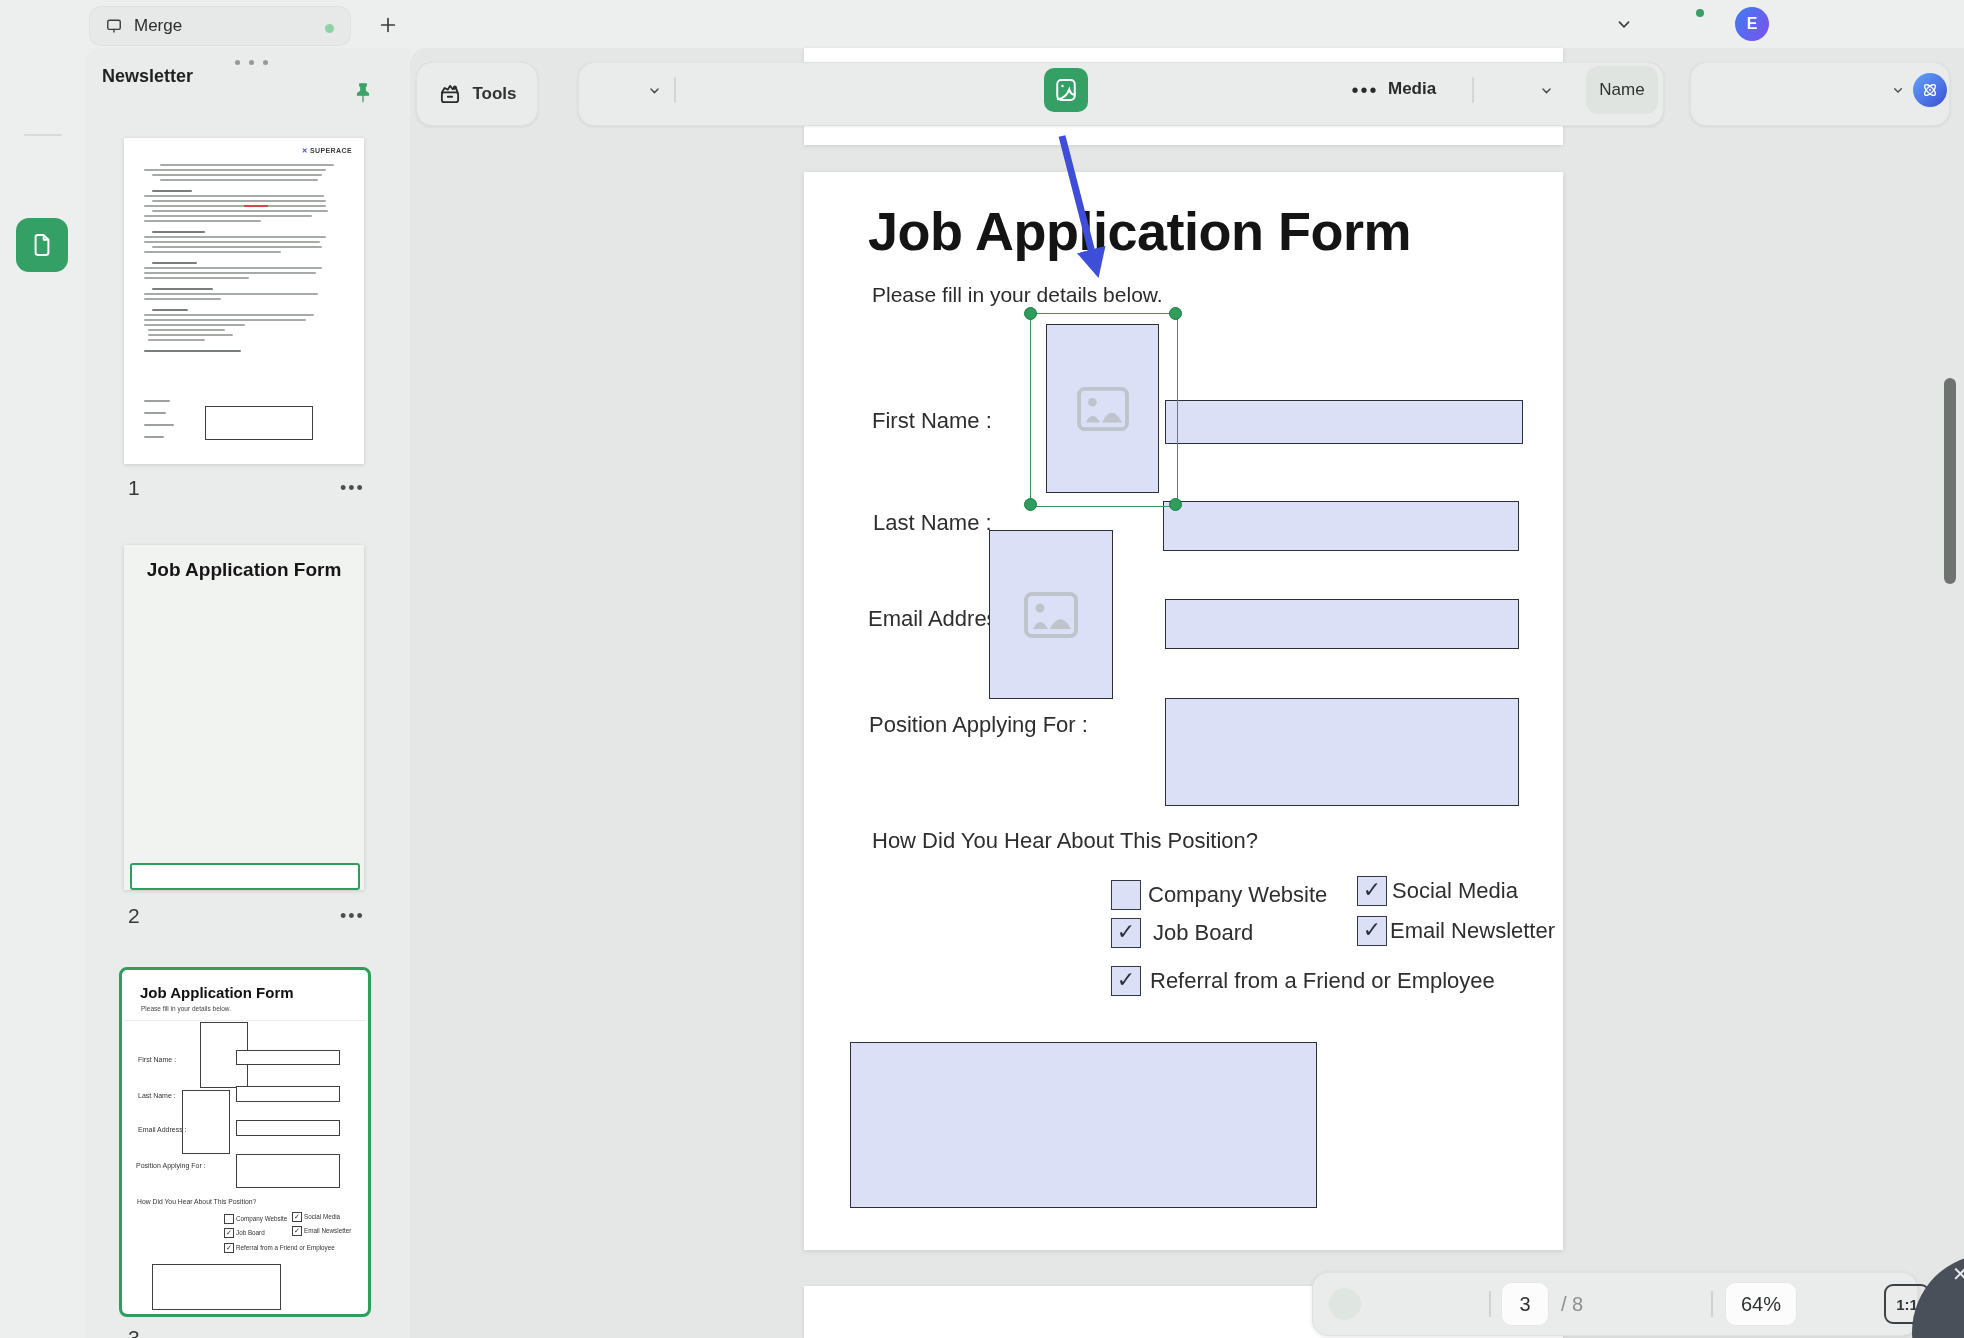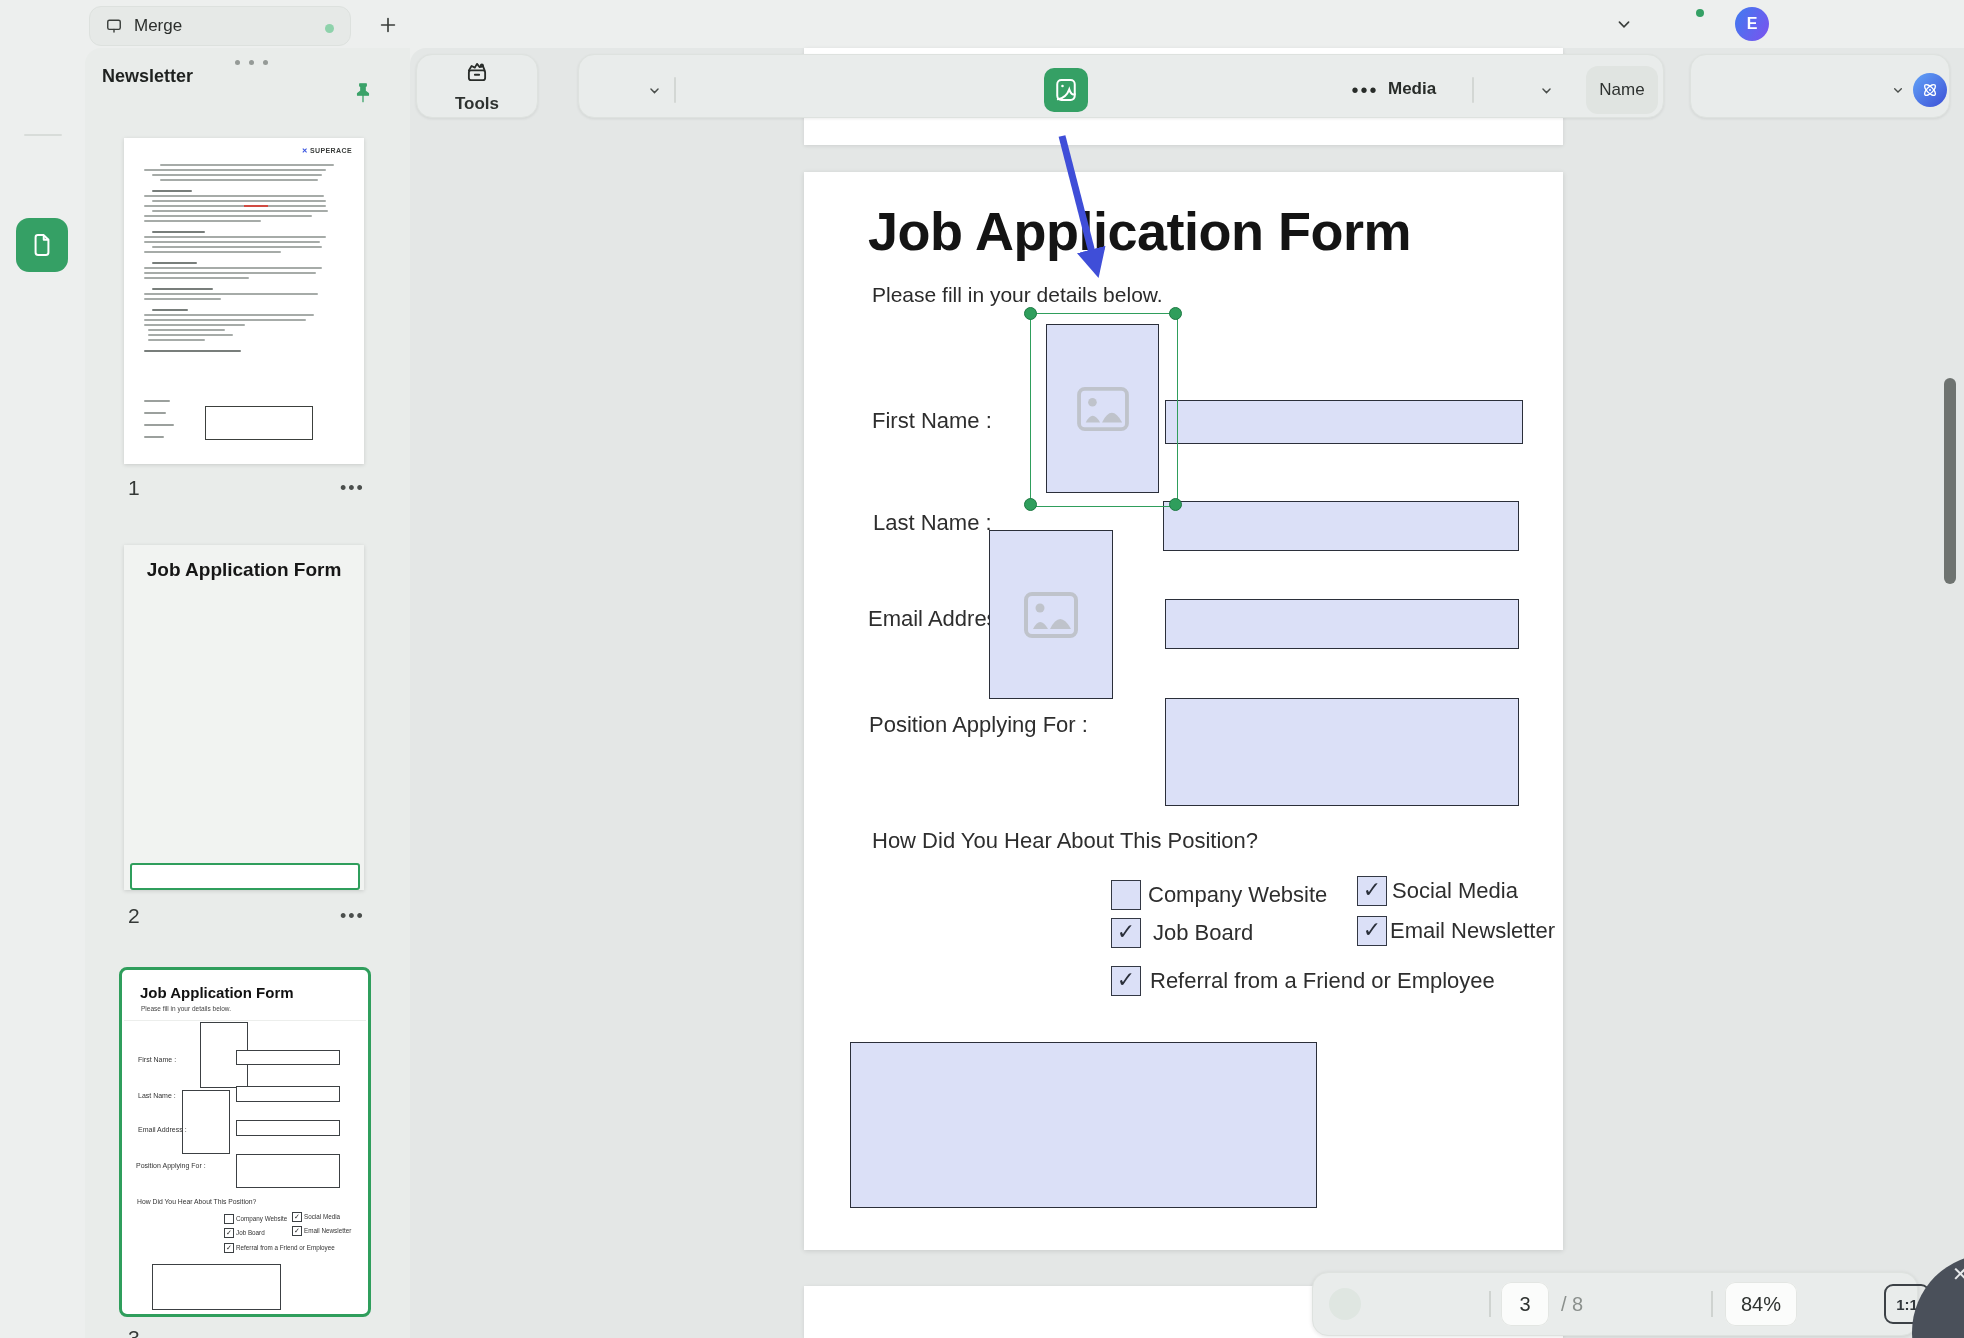--- a/index.html
+++ b/index.html
@@ -75,21 +75,21 @@
   .sel{position:absolute;border:1.6px solid #2f9e5c;}
   .hdl{position:absolute;width:13px;height:13px;border-radius:50%;background:#2f9e5c;border:1.5px solid #1d7a43;box-sizing:border-box;}
   .cb{position:absolute;width:30px;height:30px;background:#dbe0f7;border:1.8px solid #333844;box-sizing:border-box;text-align:center;}
   .cb .tick{visibility:hidden;font-size:22px;line-height:26px;color:#2a2f3a;}
   .cb.checked .tick{visibility:visible;}
   .cb-label{position:absolute;font-size:22px;color:#2e2e2e;white-space:nowrap;}
   .bigrect{position:absolute;left:850px;top:1042px;width:467px;height:166px;background:#dbe0f7;border:1.6px solid #2b2f3a;box-sizing:border-box;}
   .scrollthumb{position:absolute;left:1944px;top:378px;width:12px;height:206px;border-radius:6px;background:#6e7370;}
 
   
-  .island{position:absolute;top:54px;height:64px;background:#e9eceb;border:1px solid #dee2df;border-radius:16px;box-shadow:0 1px 3px rgba(0,0,0,.08);box-sizing:border-box;flex-direction:column;}
+  .island{position:absolute;top:62px;height:64px;background:#e9eceb;border:1px solid #dee2df;border-radius:16px;box-shadow:0 1px 3px rgba(0,0,0,.08);box-sizing:border-box;}
   .tools-island{left:416px;width:122px;display:flex;align-items:center;justify-content:center;gap:9px;}
   .tools-lbl{font-size:17px;font-weight:bold;color:#24282
   5;}
   .main-island{left:578px;width:1086px;}
   .right-island{left:1690px;width:260px;}
   .ti{position:absolute;top:76px;width:28px;height:28px;display:flex;align-items:center;justify-content:center;}
   .tb-div{position:absolute;top:77px;width:2px;height:26px;background:#d3d7d4;border-radius:1px;}
   .tool-active{position:absolute;left:1044px;top:68px;width:44px;height:44px;border-radius:10px;background:#35a065;display:flex;align-items:center;justify-content:center;}
   .more-lbl{position:absolute;left:1388px;top:79px;font-size:17px;font-weight:bold;color:#282c29;}
   .close-btn{position:absolute;left:1586px;top:66px;width:72px;height:48px;border-radius:12px;background:#e0e4e1;display:flex;align-items:center;justify-content:center;font-size:17px;color:#25292 6;}
@@ -580,21 +580,21 @@
           <path d="M6 15l6-6 6 6"></path>
         </svg>
     </div>
     <div class="sb-ic" style="left:358px;">
       <svg width="22" height="22" viewBox="0 0 24 24" fill="none" stroke="#33373 4" stroke-width="2" stroke-linecap="round">
           <path d="M6 9l6 6 6-6"></path>
         </svg>
     </div>
     <div class="sb-div" style="left:398px;"></div>
     <div class="sb-box" style="left:412px;width:72px;">
-        <span>84%</span>
+        <span>64%</span>
       </div>
     <div class="sb-ic" style="left:498px;">
       <svg width="22" height="22" viewBox="0 0 24 24" stroke="#33373 4" stroke-width="2" stroke-linecap="round">
           <path d="M5 12h14"></path>
         </svg>
     </div>
     <div class="sb-ic" style="left:550px;">
       <svg width="22" height="22" viewBox="0 0 24 24" stroke="#33373 4" stroke-width="2" stroke-linecap="round">
           <path d="M12 5v14M5 12h14"></path>
         </svg>

